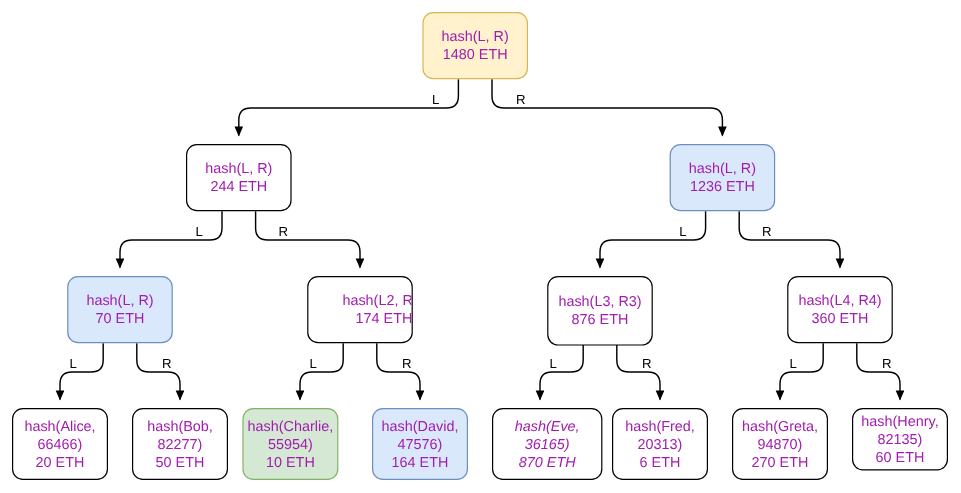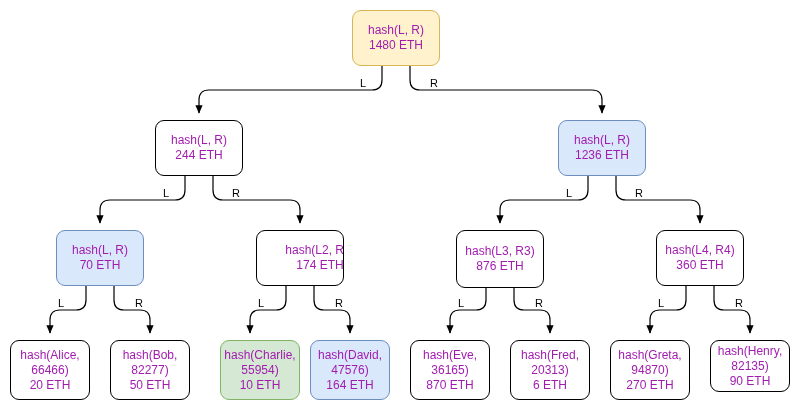--- a/index.html
+++ b/index.html
@@ -146,44 +146,44 @@
       <div class="node fill-white" style="left: 10px; top: 340px; width: 80px; height: 60px;">
         <span class="line">hash(Alice,</span>
         <span class="line">66466)</span>
         <span class="line">20 ETH</span>
       </div>
       <div class="node fill-white" style="left: 110px; top: 340px; width: 80px; height: 60px;">
         <span class="line">hash(Bob,</span>
         <span class="line">82277)</span>
         <span class="line">50 ETH</span>
       </div>
-      <div class="node fill-green" style="left: 220px; top: 340px; width: 80px; height: 60px;">
+      <div class="node fill-green" style="left: 202px; top: 340px; width: 80px; height: 60px;">
         <span class="line">hash(Charlie,</span>
         <span class="line">55954)</span>
         <span class="line">10 ETH</span>
       </div>
       <div class="node fill-blue" style="left: 310px; top: 340px; width: 80px; height: 60px;">
         <span class="line">hash(David,</span>
         <span class="line">47576)</span>
         <span class="line">164 ETH</span>
       </div>
-      <div class="node fill-white" style="left: 410px; top: 340px; width: 80px; height: 60px;">
+      <div class="node fill-white" style="left: 410px; top: 340px; width: 92px; height: 60px; font-style: italic;">
         <span class="line">hash(Eve,</span>
         <span class="line">36165)</span>
         <span class="line">870 ETH</span>
       </div>
       <div class="node fill-white" style="left: 510px; top: 340px; width: 80px; height: 60px;">
         <span class="line">hash(Fred,</span>
         <span class="line">20313)</span>
         <span class="line">6 ETH</span>
       </div>
       <div class="node fill-white" style="left: 610px; top: 340px; width: 80px; height: 60px;">
         <span class="line">hash(Greta,</span>
         <span class="line">94870)</span>
         <span class="line">270 ETH</span>
       </div>
       <div class="node fill-white" style="left: 710px; top: 340px; width: 80px; height: 52px;">
         <span class="line">hash(Henry,</span>
         <span class="line">82135)</span>
-        <span class="line">90 ETH</span>
+        <span class="line">60 ETH</span>
       </div>
     </div>
 </div>
 
 </body></html>

